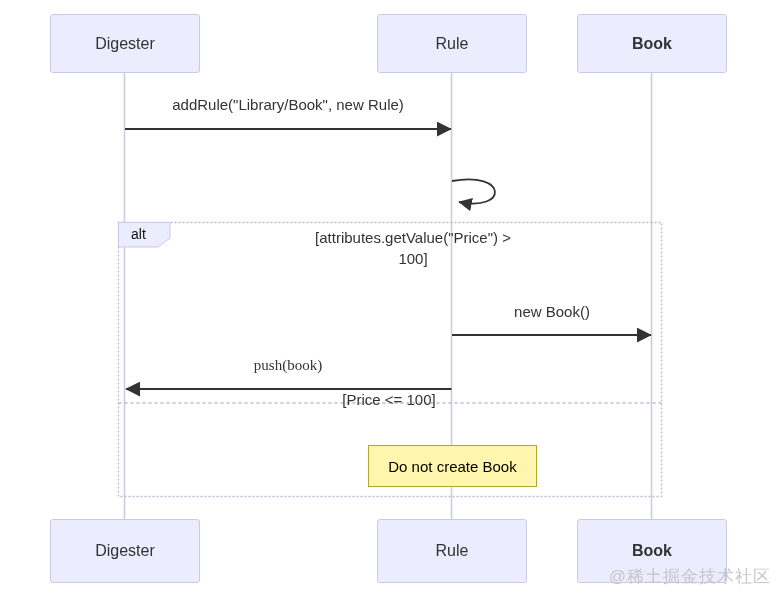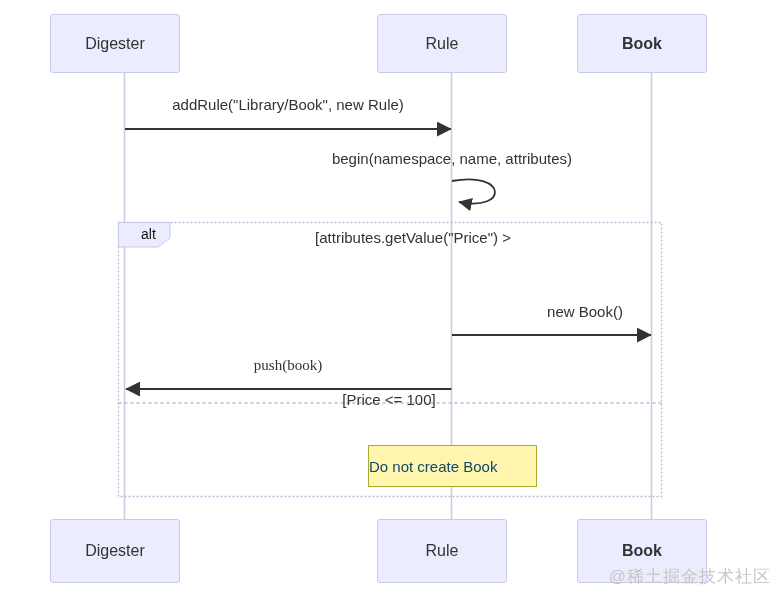--- a/index.html
+++ b/index.html
@@ -15,48 +15,48 @@
     --watermark:#c6c6c6;
   }
   html,body{margin:0;padding:0;background:#fff;}
   #canvas{
     position:relative;width:777px;height:595px;background:#ffffff;
     font-family:"Liberation Sans","DejaVu Sans",sans-serif;color:var(--text);
     overflow:hidden;
   }
   #diagram-svg{position:absolute;left:0;top:0;width:777px;height:595px;}
   .actor{
-    position:absolute;width:130px;box-sizing:border-box;
+    position:absolute;width:150px;box-sizing:border-box;
     background:var(--actor-fill);border:1px solid var(--actor-border);
     border-radius:3px;display:flex;align-items:center;justify-content:center;
     font-size:16px;color:var(--text);
   }
   .actor.top{top:14px;height:59px;}
   .actor.bottom{top:519px;height:64px;}
   .actor.a1{left:50px;}
   .actor.a2{left:377px;}
   .actor.a3{left:577px;font-weight:bold;}
   .msg{
     position:absolute;transform:translateX(-50%);
     font-size:15px;color:var(--text);white-space:nowrap;
   }
   .cond{
     position:absolute;transform:translateX(-50%);
     font-size:15px;color:var(--text);text-align:center;line-height:21px;
   }
   .alt-label-text{
     position:absolute;left:118px;top:223px;width:43px;height:23px;
-    line-height:23px;padding-left:23px;font-size:14px;color:#111;
+    line-height:23px;padding-left:13px;font-size:14px;color:#111;
   }
   .note{
     position:absolute;left:368px;top:445px;width:169px;height:42px;
     box-sizing:border-box;background:var(--note-fill);
     border:1px solid var(--note-border);
-    display:flex;align-items:center;
-    font-size:15px;color:#0c4a6e;
+    display:flex;align-items:center;justify-content:center;
+    font-size:15px;color:#000000;
   }
   .watermark{
     position:absolute;right:6px;top:565px;font-size:17px;
     color:var(--watermark);white-space:nowrap;letter-spacing:1px;
   }
 </style>
 </head>
 <body>
 
 <div id="canvas">
@@ -86,27 +86,27 @@
     <span>Digester</span>
   </div>
   <div class="actor top a2">
     <span>Rule</span>
   </div>
   <div class="actor top a3">
     <span>Book</span>
   </div>
 
   <div class="msg" style="left:288px;top:96px;">addRule("Library/Book", new Rule)</div>
-  <div class="msg" style="left:452px;top:150px;">begin(namespace, name, attributes)</div>
-  <div class="msg" style="left:552px;top:303px;margin-left:33px;">new Book()</div>
+  <div class="msg" style="left:552px;top:303px;">new Book()</div>
   <div class="msg" style="left:288px;top:357px;font-family:Liberation Serif, serif;">push(book)</div>
 
   <div class="alt-label-text">alt</div>
   <div class="cond" style="left:413px;top:227px;">
     <span style="display:block;white-space:nowrap;">[attributes.getValue("Price") &gt;</span>
+    <span style="display:block;white-space:nowrap;">100]</span>
   </div>
   <div class="cond" style="left:389px;top:389px;white-space:nowrap;">[Price &lt;= 100]</div>
 
   <div class="note">
     <span>Do not create Book</span>
   </div>
 
   <div class="actor bottom a1">
     <span>Digester</span>
   </div>

